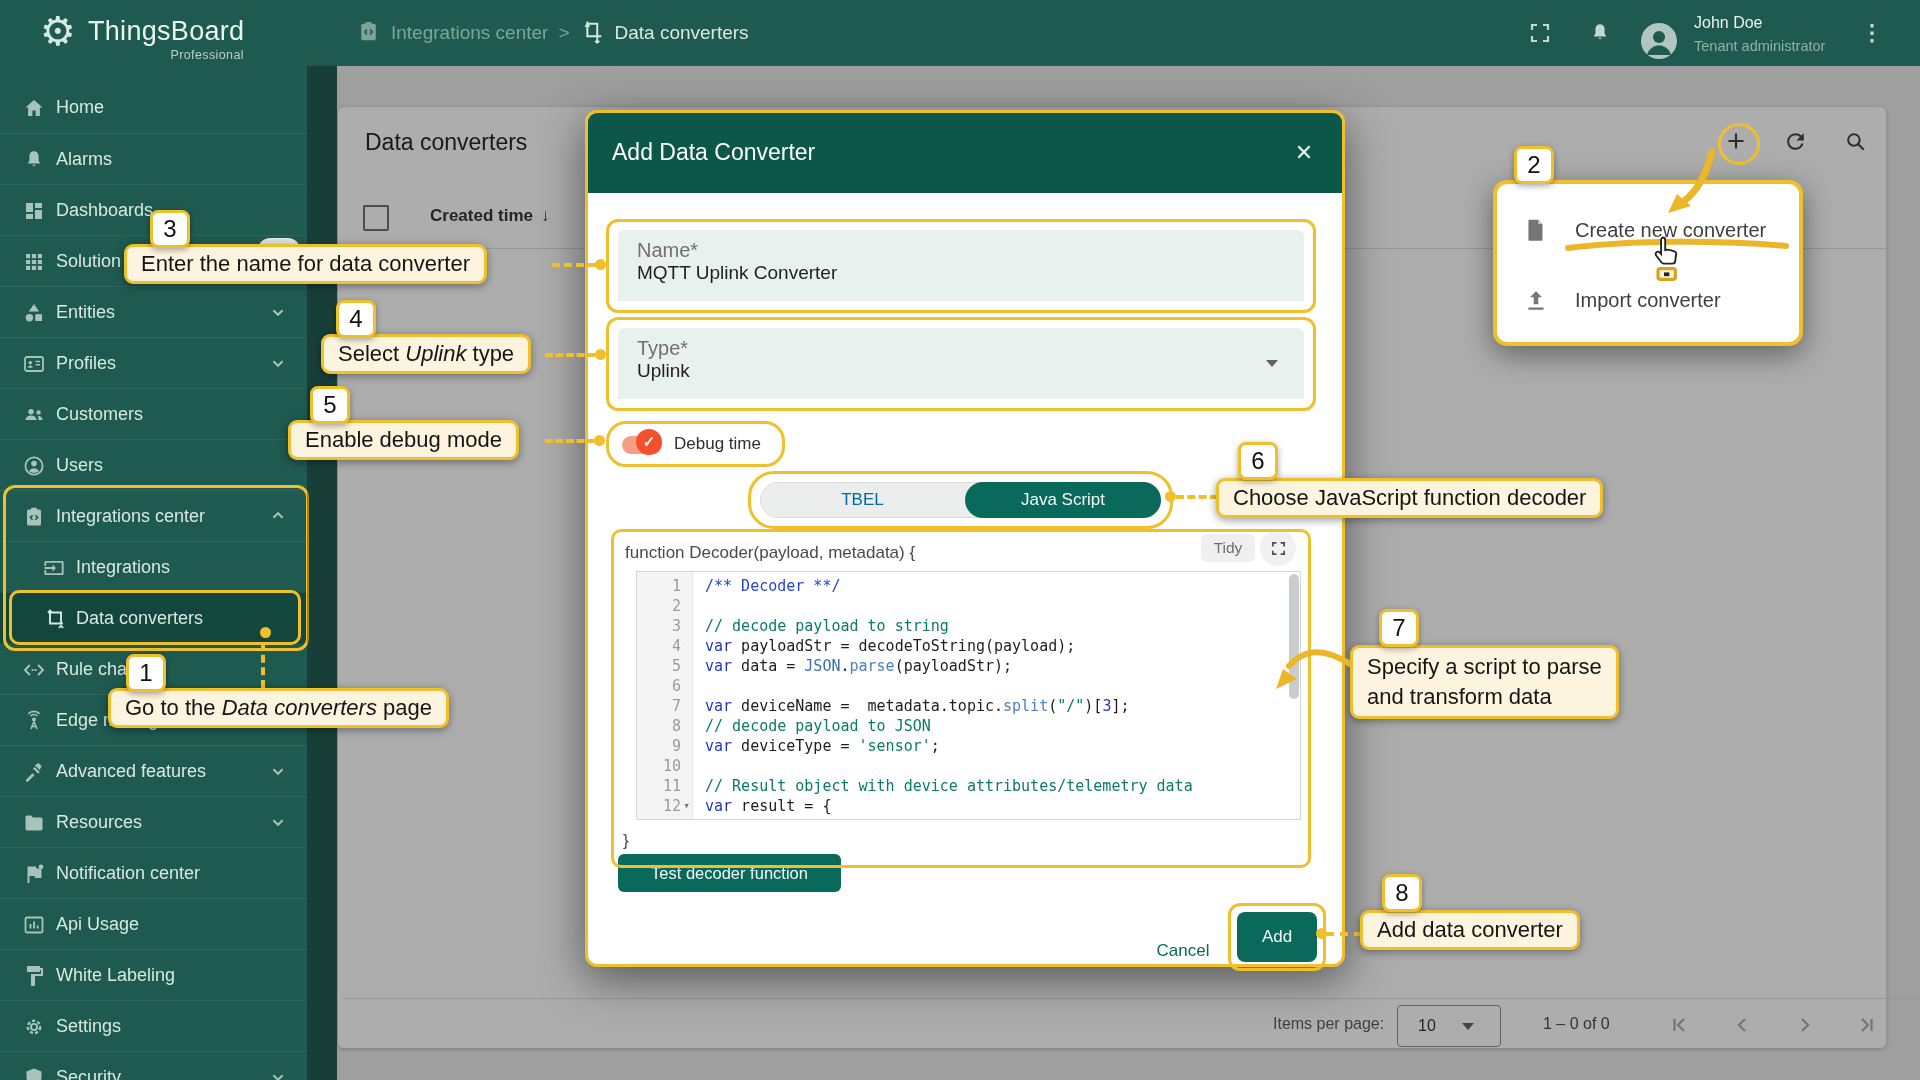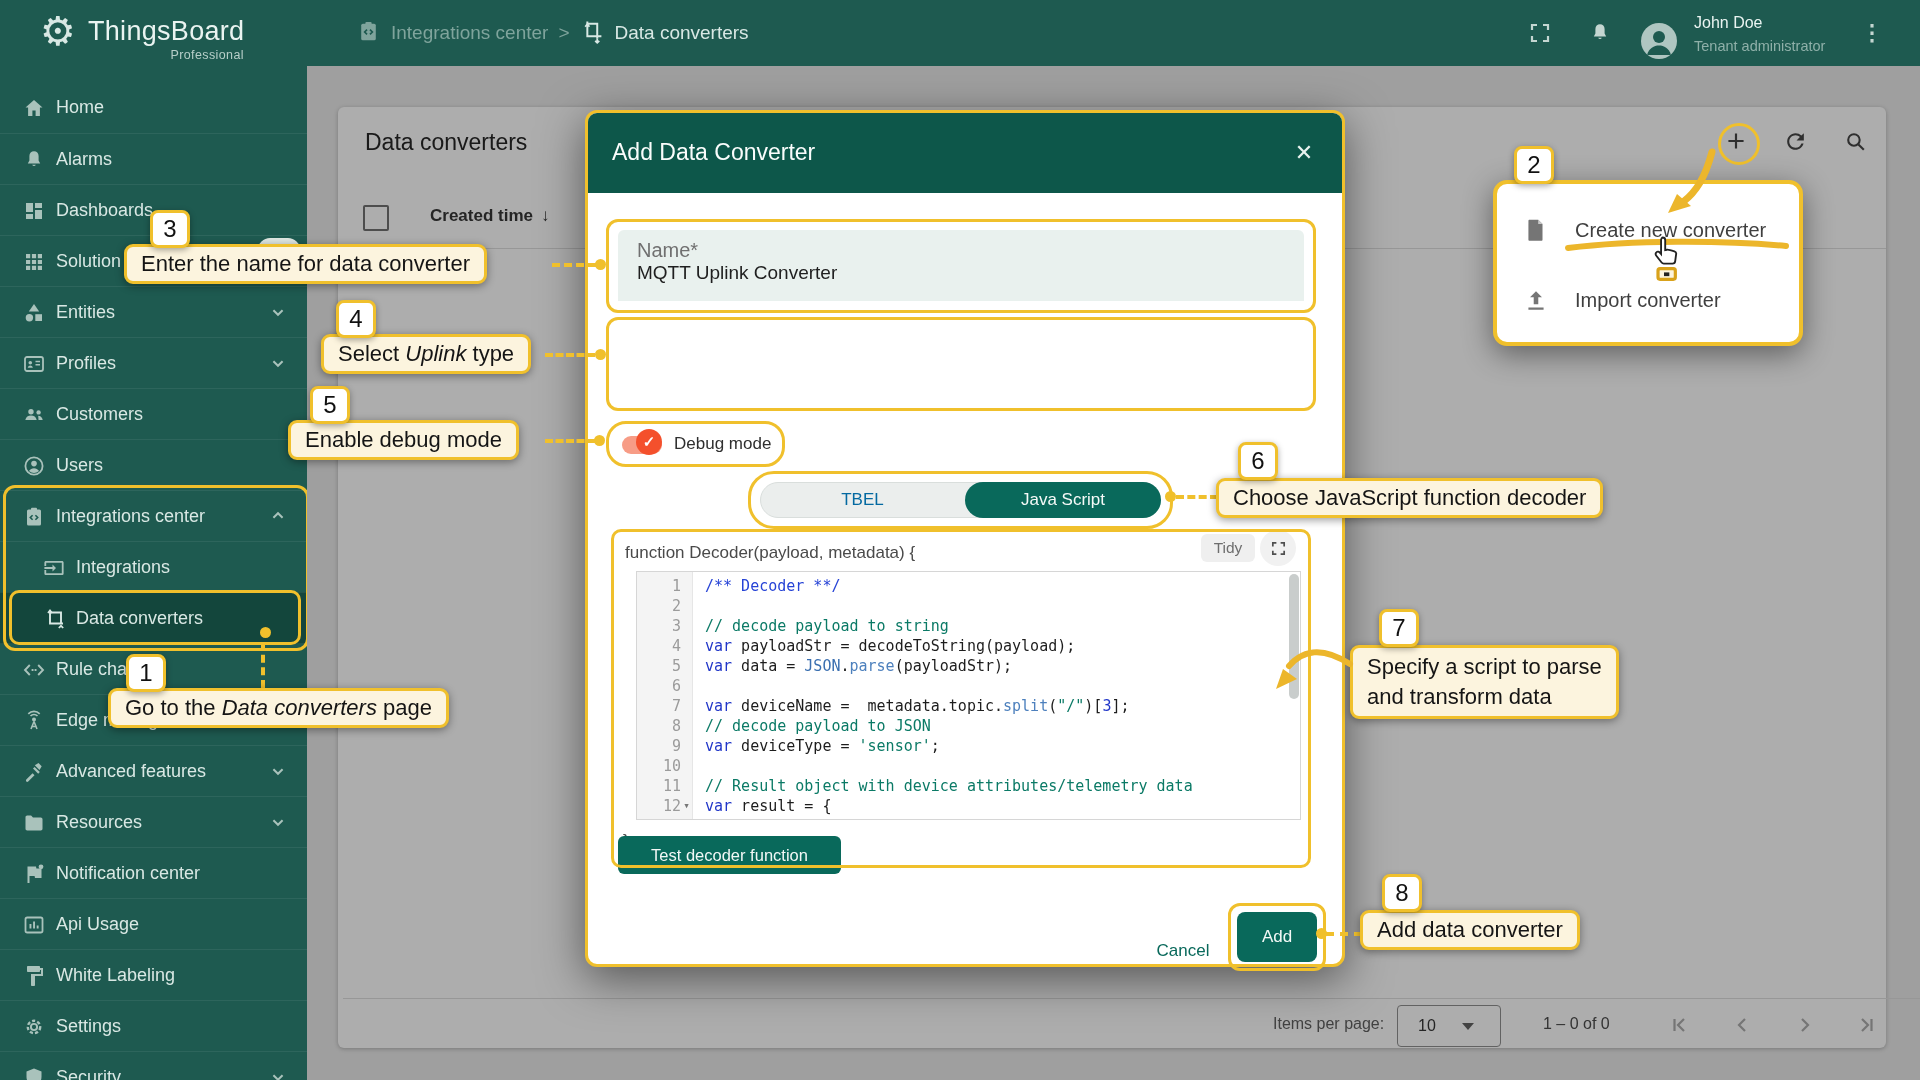--- a/index.html
+++ b/index.html
@@ -12,21 +12,21 @@
   .logo-mark{position:absolute;left:40px;top:8px;font-size:40px;color:#D8E8E4;font-family:"DejaVu Sans",sans-serif;}
   .bc{position:absolute;top:0;height:66px;display:flex;align-items:center;gap:10px;}
   .bc-txt{font-size:19px;}
   .muted{color:#7FA49C;} .bc-cur{color:#D8E8E4;}
   .hicon{position:absolute;top:19px;width:28px;height:28px;display:flex;align-items:center;justify-content:center;color:#C4D6D1;cursor:pointer;}
   .uname{position:absolute;left:1694px;top:14px;font-size:16px;color:#EAF4F1;}
   .urole{position:absolute;left:1694px;top:38px;font-size:14.5px;color:#8FB0A9;}
   .avatar{position:absolute;left:1641px;top:23px;width:36px;height:36px;border-radius:50%;background:#AFC6C1;overflow:hidden;}
   .kebab{position:absolute;left:1858px;top:19px;width:28px;height:28px;color:#C4D6D1;font-size:22px;font-weight:bold;display:flex;align-items:center;justify-content:center;}
   
-  #sb{position:absolute;left:0;top:66px;width:307px;height:1014px;background:#1E5A50;z-index:5;overflow:hidden;}
+  #sb{position:absolute;left:0;top:66px;width:307px;height:1014px;background:#1E5A50;z-index:5;overflow:hidden;padding-left:30px;}
   .srow{position:absolute;left:0;width:307px;height:51px;display:flex;align-items:center;cursor:pointer;border-top:1px solid rgba(255,255,255,.07);}
   .srow .ic{width:24px;height:24px;margin-left:22px;flex:none;}
   .srow .lbl{margin-left:10px;font-size:18px;color:#D9E8E4;white-space:nowrap;}
   .srow.sub .ic{margin-left:42px;}
   .chev{position:absolute;right:18px;top:14px;width:22px;height:22px;}
   .active-row{background:#13463C;}
   .pill-badge{position:absolute;left:258px;top:172px;width:42px;height:24px;border-radius:12px;background:#DFE7E2;}
   
   #card{position:absolute;left:338px;top:107px;width:1548px;height:941px;background:#FFFFFF;border-radius:6px;
         box-shadow:0 1px 4px rgba(0,0,0,.25);z-index:1;}
@@ -71,21 +71,21 @@
   .cl{position:absolute;left:0;height:20px;display:flex;font-family:"DejaVu Sans Mono",monospace;font-size:15px;line-height:20px;white-space:pre;}
   .cl .gn{width:44px;text-align:right;color:#9B9B9B;flex:none;}
   .cl .gf{width:11px;color:#777;font-size:11px;flex:none;text-align:center;}
   .cl .ct{padding-left:13px;}
   .seg-pln{color:#1D1D1D;} .seg-kw{color:#2136C8;} .seg-doc{color:#2643D6;} .seg-com{color:#0B7A66;}
   .seg-str{color:#0B7A66;} .seg-fn{color:#4D80BD;} .seg-cls{color:#3A6FB0;} .seg-num{color:#2136C8;}
   .esb{position:absolute;left:701px;top:461px;width:10px;height:125px;background:#C9CDCC;border-radius:5px;}
   .brace{position:absolute;left:35px;top:718px;font-size:17px;color:#4A4A4A;}
   .btn{display:flex;align-items:center;justify-content:center;background:#09695B;color:#F2F8F6;border-radius:6px;
        font-weight:500;cursor:pointer;}
-  .test-btn{position:absolute;left:30px;top:723px;width:223px;height:38px;font-size:16.5px;}
+  .test-btn{position:absolute;left:30px;top:741px;width:223px;height:38px;font-size:16.5px;}
   .cancel{position:absolute;left:550px;top:816px;width:90px;height:44px;display:flex;align-items:center;justify-content:center;
           color:#09695B;font-size:17px;font-weight:500;cursor:pointer;}
   .add-btn{position:absolute;left:649px;top:799px;width:80px;height:50px;font-size:17px;border-radius:8px;}
   
   .hl{position:absolute;border:3px solid #F0C02C;z-index:22;pointer-events:none;}
   .cbox{position:absolute;background:#FCF4DE;border:3px solid #F0C02C;border-radius:9px;padding:4px 14px;
         font-size:22px;color:#151515;white-space:nowrap;box-shadow:0 2px 9px rgba(0,0,0,.4);z-index:30;}
   .cbadge{position:absolute;background:#FFF;border:3px solid #F0C02C;border-radius:8px;min-width:30px;height:32px;
           padding:0 2px;display:flex;align-items:center;justify-content:center;font-size:24px;color:#111;
           box-shadow:0 2px 6px rgba(0,0,0,.35);z-index:31;}
@@ -371,23 +371,28 @@
 
   <div id="modal">
     <div class="mhdr">
       <span class="mtitle">Add Data Converter</span>
       <span class="mclose">✕</span>
     </div>
     <div class="ffield" style="top:117px;">
       <span class="flabel">Name*</span>
       <span class="fvalue">MQTT Uplink Converter</span>
     </div>
+    <div class="ffield" style="top:215px;">
+      <span class="flabel">Type*</span>
+      <span class="fvalue">Uplink</span>
+      <span class="caret selcaret"></span>
+    </div>
     <div class="toggle-track"></div>
     <div class="toggle-knob">✓</div>
-    <span class="tlabel">Debug mode</span>
+    <span class="tlabel">Debug time</span>
     <div class="seg-track"></div>
     <div class="seg-off">TBEL</div>
     <div class="seg-on">Java Script</div>
     <span class="fnsig">function Decoder(payload, metadata) {</span>
     <div class="tidy">Tidy</div>
     <div class="expand">
       <svg width="17" height="17" viewBox="0 0 24 24" fill="none" stroke="#4F4F4F" stroke-width="2.4">
           <path d="M4 9V4h5M15 4h5v5M20 15v5h-5M9 20H4v-5"></path>
         </svg>
     </div>

